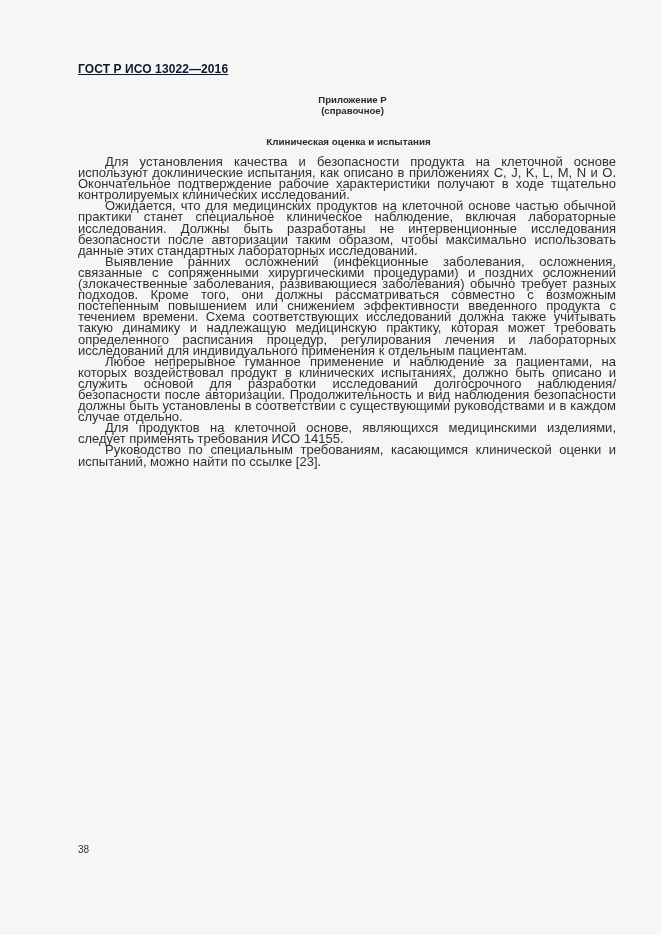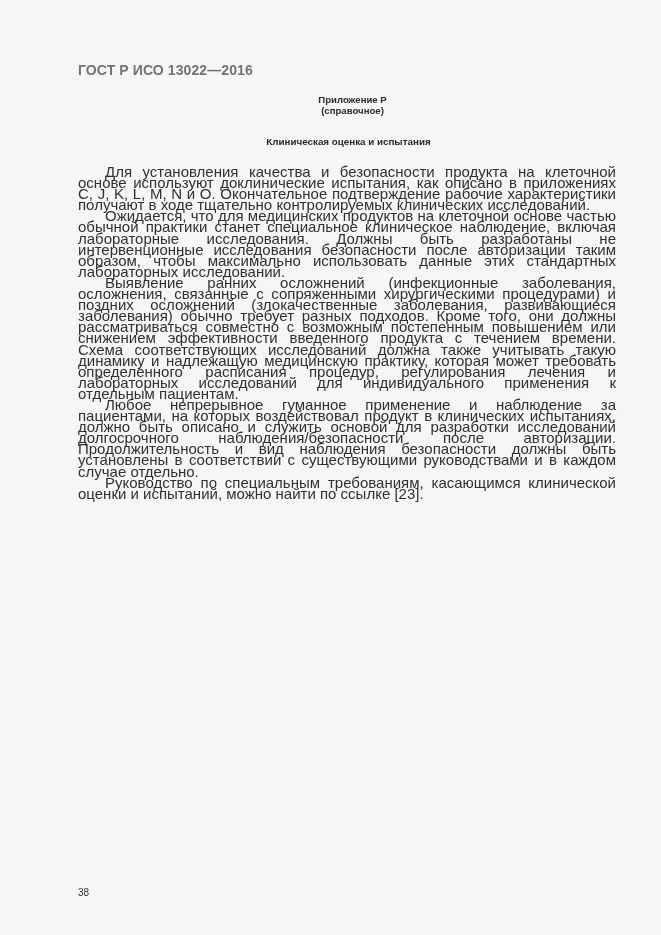--- a/index.html
+++ b/index.html
@@ -12,24 +12,25 @@
       height: 935px;
       position: relative;
       overflow: hidden;
       font-family: "Liberation Sans", sans-serif;
       color: #2b2b2b;
     }
     .header-code {
       position: absolute;
       left: 78px;
       top: 62px;
-      font-size: 14px;
+      font-size: 12px;
       font-weight: bold;
-      color: #737373;
+      color: #0f172a;
       letter-spacing: 0.1px;
+      text-decoration: underline;
     }
     .annex {
       position: absolute;
       left: 0;
       width: 661px;
       text-align: center;
       font-size: 9.6px;
       font-weight: bold;
       color: #2a2a2a;
       line-height: 11px;
@@ -44,52 +45,51 @@
       text-align: center;
       font-size: 9.8px;
       font-weight: bold;
       color: #2a2a2a;
     }
     .body-text {
       position: absolute;
       left: 78px;
       top: 156px;
       width: 538px;
-      font-size: 15px;
+      font-size: 13px;
       line-height: 11.1px;
       color: #303030;
-      margin-top: 10px;
     }
     .body-text p {
       margin: 0;
       text-indent: 27px;
       text-align: justify;
     }
     .page-num {
       position: absolute;
       left: 78px;
       top: 844px;
       font-size: 10px;
       color: #333;
-      margin-top: 43px;
     }
   </style>
 </head>
 <body>
 
 <div>
   <div class="header-code">ГОСТ Р ИСО 13022—2016</div>
 
   <div class="annex annex-title">Приложение Р</div>
   <div class="annex annex-sub">(справочное)</div>
 
   <div class="section-title">Клиническая оценка и испытания</div>
 
   <div class="body-text">
     <p>Для установления качества и безопасности продукта на клеточной основе используют доклинические испытания, как описано в приложениях C, J, K, L, M, N и O. Окончательное подтверждение рабочие характеристики получают в ходе тщательно контролируемых клинических исследований.</p>
     <p>Ожидается, что для медицинских продуктов на клеточной основе частью обычной практики станет специальное клиническое наблюдение, включая лабораторные исследования. Должны быть разработаны не интервенционные исследования безопасности после авторизации таким образом, чтобы максимально использовать данные этих стандартных лабораторных исследований.</p>
     <p>Выявление ранних осложнений (инфекционные заболевания, осложнения, связанные с сопряженными хирургическими процедурами) и поздних осложнений (злокачественные заболевания, развивающиеся заболевания) обычно требует разных подходов. Кроме того, они должны рассматриваться совместно с возможным постепенным повышением или снижением эффективности введенного продукта с течением времени. Схема соответствующих исследований должна также учитывать такую динамику и надлежащую медицинскую практику, которая может требовать определенного расписания процедур, регулирования лечения и лабораторных исследований для индивидуального применения к отдельным пациентам.</p>
     <p>Любое непрерывное гуманное применение и наблюдение за пациентами, на которых воздействовал продукт в клинических испытаниях, должно быть описано и служить основой для разработки исследований долгосрочного наблюдения/безопасности после авторизации. Продолжительность и вид наблюдения безопасности должны быть установлены в соответствии с существующими руководствами и в каждом случае отдельно.</p>
+    <p>Для продуктов на клеточной основе, являющихся медицинскими изделиями, следует применять требования ИСО 14155.</p>
     <p>Руководство по специальным требованиям, касающимся клинической оценки и испытаний, можно найти по ссылке [23].</p>
   </div>
 
   <div class="page-num">38</div>
 </div>
 
 </body></html>

